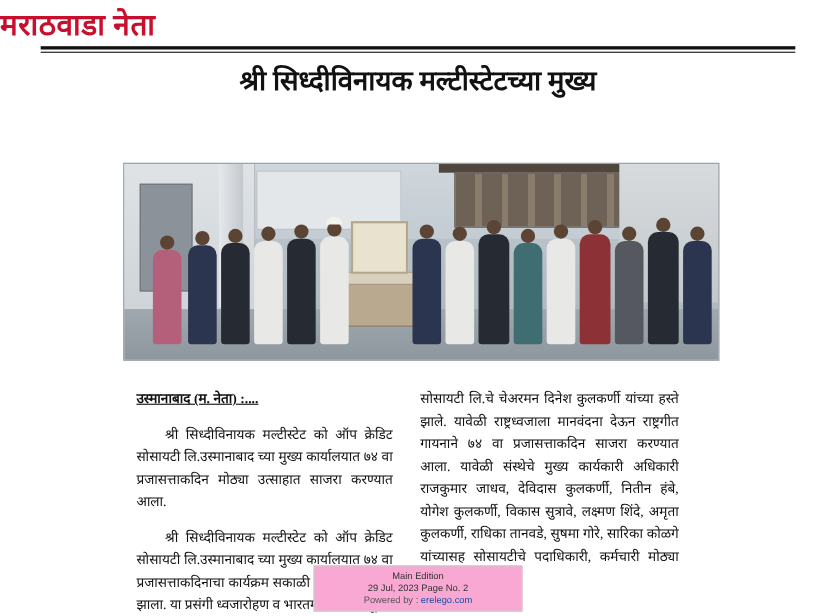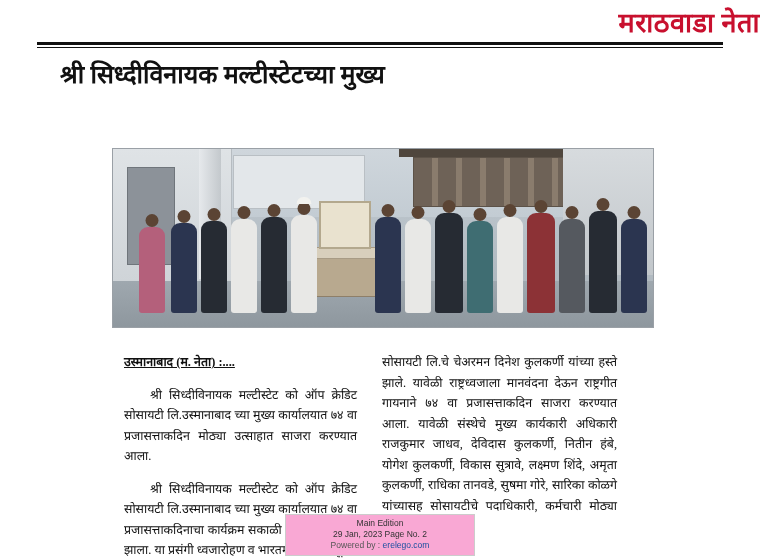--- a/index.html
+++ b/index.html
@@ -20,21 +20,21 @@
     background: #ffffff;
     box-sizing: border-box;
   }
 
   
   .masthead {
     position: absolute;
     top: 8px;
     left: 0;
     width: 760px;
-    text-align: right;
+    text-align: left;
   }
   .masthead-title {
     font-family: "Liberation Serif", serif;
     font-size: 27px;
     font-weight: bold;
     color: #c8102e;
     letter-spacing: 0.5px;
     line-height: 30px;
     white-space: nowrap;
   }
@@ -50,21 +50,21 @@
     height: 1px;
     background: #111111;
   }
 
   
   .headline {
     position: absolute;
     top: 56px;
     left: 60px;
     width: 640px;
-    text-align: left;
+    text-align: center;
     font-family: "Liberation Serif", serif;
     font-weight: bold;
     font-size: 25px;
     line-height: 38px;
     color: #111111;
   }
   .headline .line {
     display: block;
     white-space: nowrap;
   }
@@ -263,20 +263,20 @@
     <p class="para">श्री सिध्दीविनायक मल्टीस्टेट को ऑप क्रेडिट सोसायटी लि.उस्मानाबाद च्या मुख्य कार्यालयात ७४ वा प्रजासत्ताकदिन मोठ्या उत्साहात साजरा करण्यात आला.</p>
     <p class="para">श्री सिध्दीविनायक मल्टीस्टेट को ऑप क्रेडिट सोसायटी लि.उस्मानाबाद च्या मुख्य कार्यालयात ७४ वा प्रजासत्ताकदिनाचा कार्यक्रम सकाळी ०७.३० वा. संपन्न झाला. या प्रसंगी ध्वजारोहण व भारतमाता प्रतिमापूजन श्री सिध्दीविनायक मल्टीस्टेट को ऑप क्रेडिट</p>
   </div>
 
   <div class="body-col col-right">
     <p class="para first">सोसायटी लि.चे चेअरमन दिनेश कुलकर्णी यांच्या हस्ते झाले. यावेळी राष्ट्रध्वजाला मानवंदना देऊन राष्ट्रगीत गायनाने ७४ वा प्रजासत्ताकदिन साजरा करण्यात आला. यावेळी संस्थेचे मुख्य कार्यकारी अधिकारी राजकुमार जाधव, देविदास कुलकर्णी, नितीन हंबे, योगेश कुलकर्णी, विकास सुत्रावे, लक्ष्मण शिंदे, अमृता कुलकर्णी, राधिका तानवडे, सुषमा गोरे, सारिका कोळगे यांच्यासह सोसायटीचे पदाधिकारी, कर्मचारी मोठ्या संख्येने उपस्थित होते.</p>
   </div>
 
   <div class="footer">
     <div>Main Edition</div>
-    <div>29 Jan, 2023 Page No. 2</div>
+    <div>29 Jul, 2023 Page No. 2</div>
     <div class="pw">
       <span>Powered by :</span>
       <a href="#">erelego.com</a>
     </div>
   </div>
 
 </div>
 
 </body></html>

